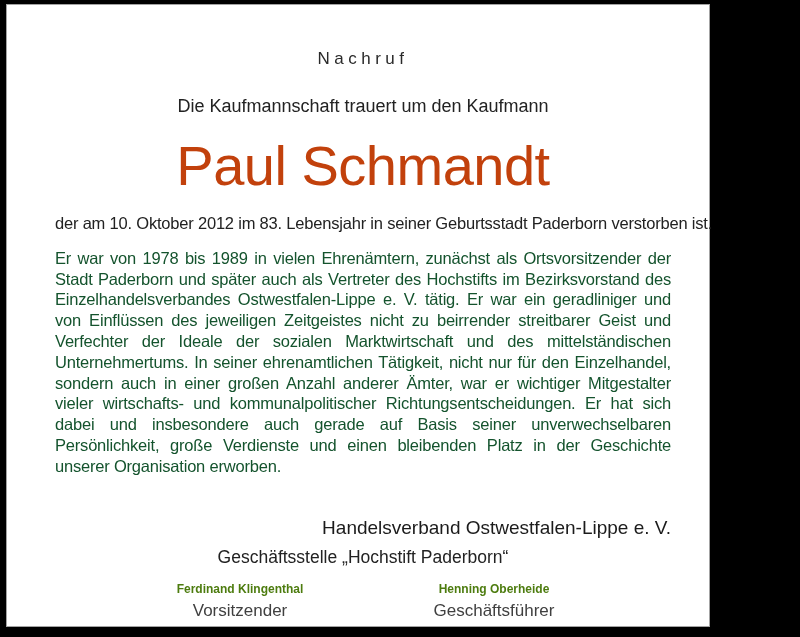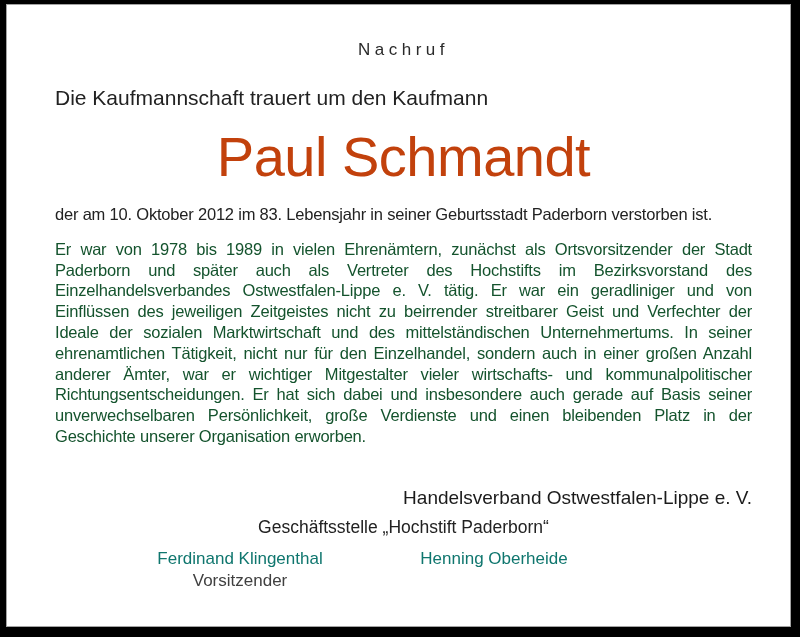--- a/index.html
+++ b/index.html
@@ -12,39 +12,40 @@
     width: 800px;
     height: 637px;
     background: #000000;
     overflow: hidden;
     font-family: "Liberation Sans", "DejaVu Sans", sans-serif;
   }
   .sheet {
     position: absolute;
     top: 4px;
     left: 6px;
-    width: 785px;
+    width: 704px;
     height: 623px;
     box-sizing: border-box;
     background: #ffffff;
     border: 1px solid #a3a3a3;
-    padding: 0 38px 0 48px;
+    padding: 9px 38px 0 48px;
     color: #1d1d1d;
   }
   .nachruf {
     margin-top: 35px;
     text-align: center;
     font-size: 17px;
     line-height: 20px;
     letter-spacing: 4.5px;
     color: #2a2a2a;
   }
   .subtitle {
     margin-top: 27px;
-    font-size: 21px;
+    text-align: center;
+    font-size: 18px;
     line-height: 21px;
     color: #222222;
   }
   .deceased-name {
     margin-top: 19px;
     text-align: center;
     font-size: 56px;
     line-height: 60px;
     letter-spacing: -0.5px;
     color: #c2410c;
@@ -91,23 +92,24 @@
     margin-top: 11px;
     display: flex;
   }
   .signer {
     width: 250px;
     text-align: center;
   }
   .signer-1 { margin-left: 60px; }
   .signer-2 { margin-left: 4px; }
   .signer-name {
-    font-size: 17px;
+    font-size: 12px;
     line-height: 22px;
-    color: #0f766e;
+    color: #4d7c0f;
+    font-weight: bold;
   }
   .signer-title {
     font-size: 17px;
     line-height: 22px;
     color: #404040;
     text-align: center;
   }
 </style>
 </head>
 <body>
@@ -130,17 +132,18 @@
 
     <div class="office">Geschäftsstelle „Hochstift Paderborn“</div>
 
     <div class="signers">
       <div class="signer signer-1">
         <div class="signer-name">Ferdinand Klingenthal</div>
         <div class="signer-title">Vorsitzender</div>
       </div>
       <div class="signer signer-2">
         <div class="signer-name">Henning Oberheide</div>
+        <div class="signer-title">Geschäftsführer</div>
       </div>
     </div>
 
   </div>
 </div>
 
 </body></html>

